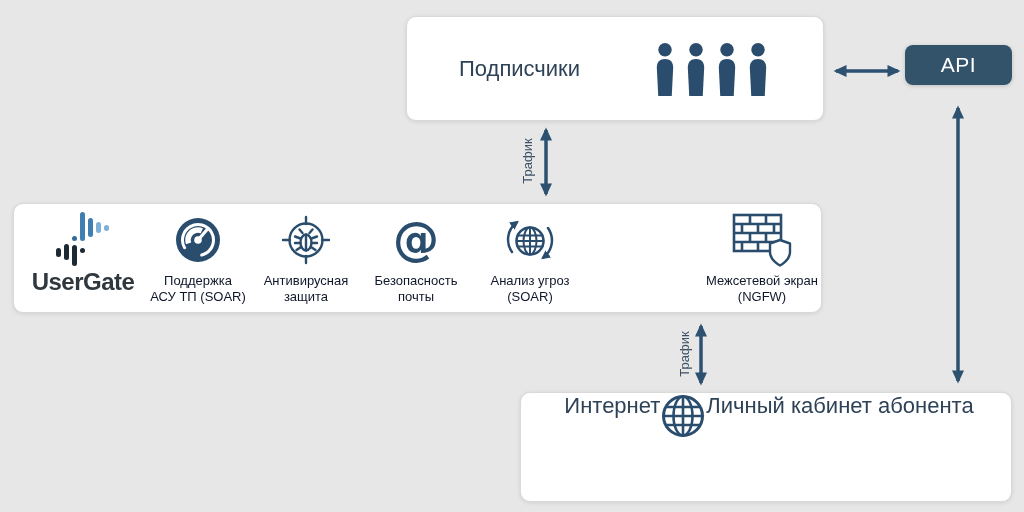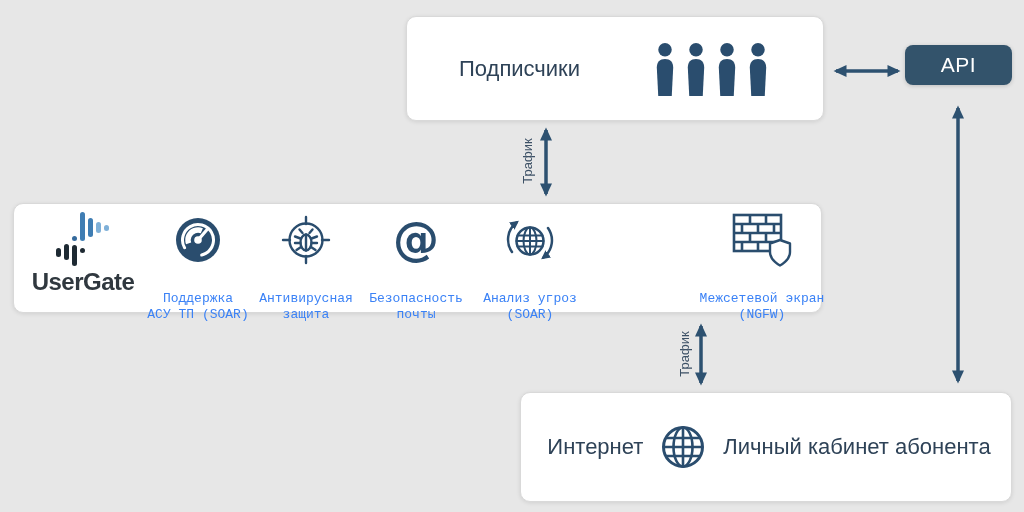--- a/index.html
+++ b/index.html
@@ -26,26 +26,26 @@
     background:#33536b;border-radius:8px;box-shadow:0 1px 4px rgba(0,0,0,.18);
     display:flex;align-items:center;justify-content:center;
     color:#fff;font-size:21px;letter-spacing:.5px;
   }
   
   .ugbox{left:13px;top:203px;width:809px;height:110px;}
   .logo-block{position:absolute;left:10px;top:6px;width:118px;text-align:center;}
   .logo-block .brand{font-size:24px;font-weight:600;color:#30383f;margin-top:2px;letter-spacing:-0.5px;}
   .service{position:absolute;top:8px;width:130px;text-align:center;}
   .service .icn{height:56px;display:flex;align-items:center;justify-content:center;}
-  .service .lbl{margin-top:23px;font-size:13px;line-height:16px;color:#3b82f6;white-space:nowrap;font-family:Liberation Mono, monospace;}
+  .service .lbl{margin-top:5px;font-size:13px;line-height:16px;color:#0f172a;white-space:nowrap;}
   .s1{left:119px;} .s2{left:227px;} .s3{left:337px;}
   .s4{left:451px;} .s5{left:562px;} .s6{left:683px;}
   
   .internet{left:520px;top:392px;width:492px;height:110px;
-    display:flex;align-items:center;justify-content:center;gap:17px;padding-left:6px;}
+    display:flex;justify-content:center;padding-left:6px;}
   .internet .big{font-size:22px;color:#2e4257;white-space:nowrap;}
   
   .traffic-label{
     position:absolute;width:80px;height:16px;text-align:center;
     font-size:13px;color:#3d5166;transform:rotate(-90deg);
   }
   .tl1{left:488px;top:153px;}
   .tl2{left:645px;top:346px;}
   .ic{display:block;}
 </style>

